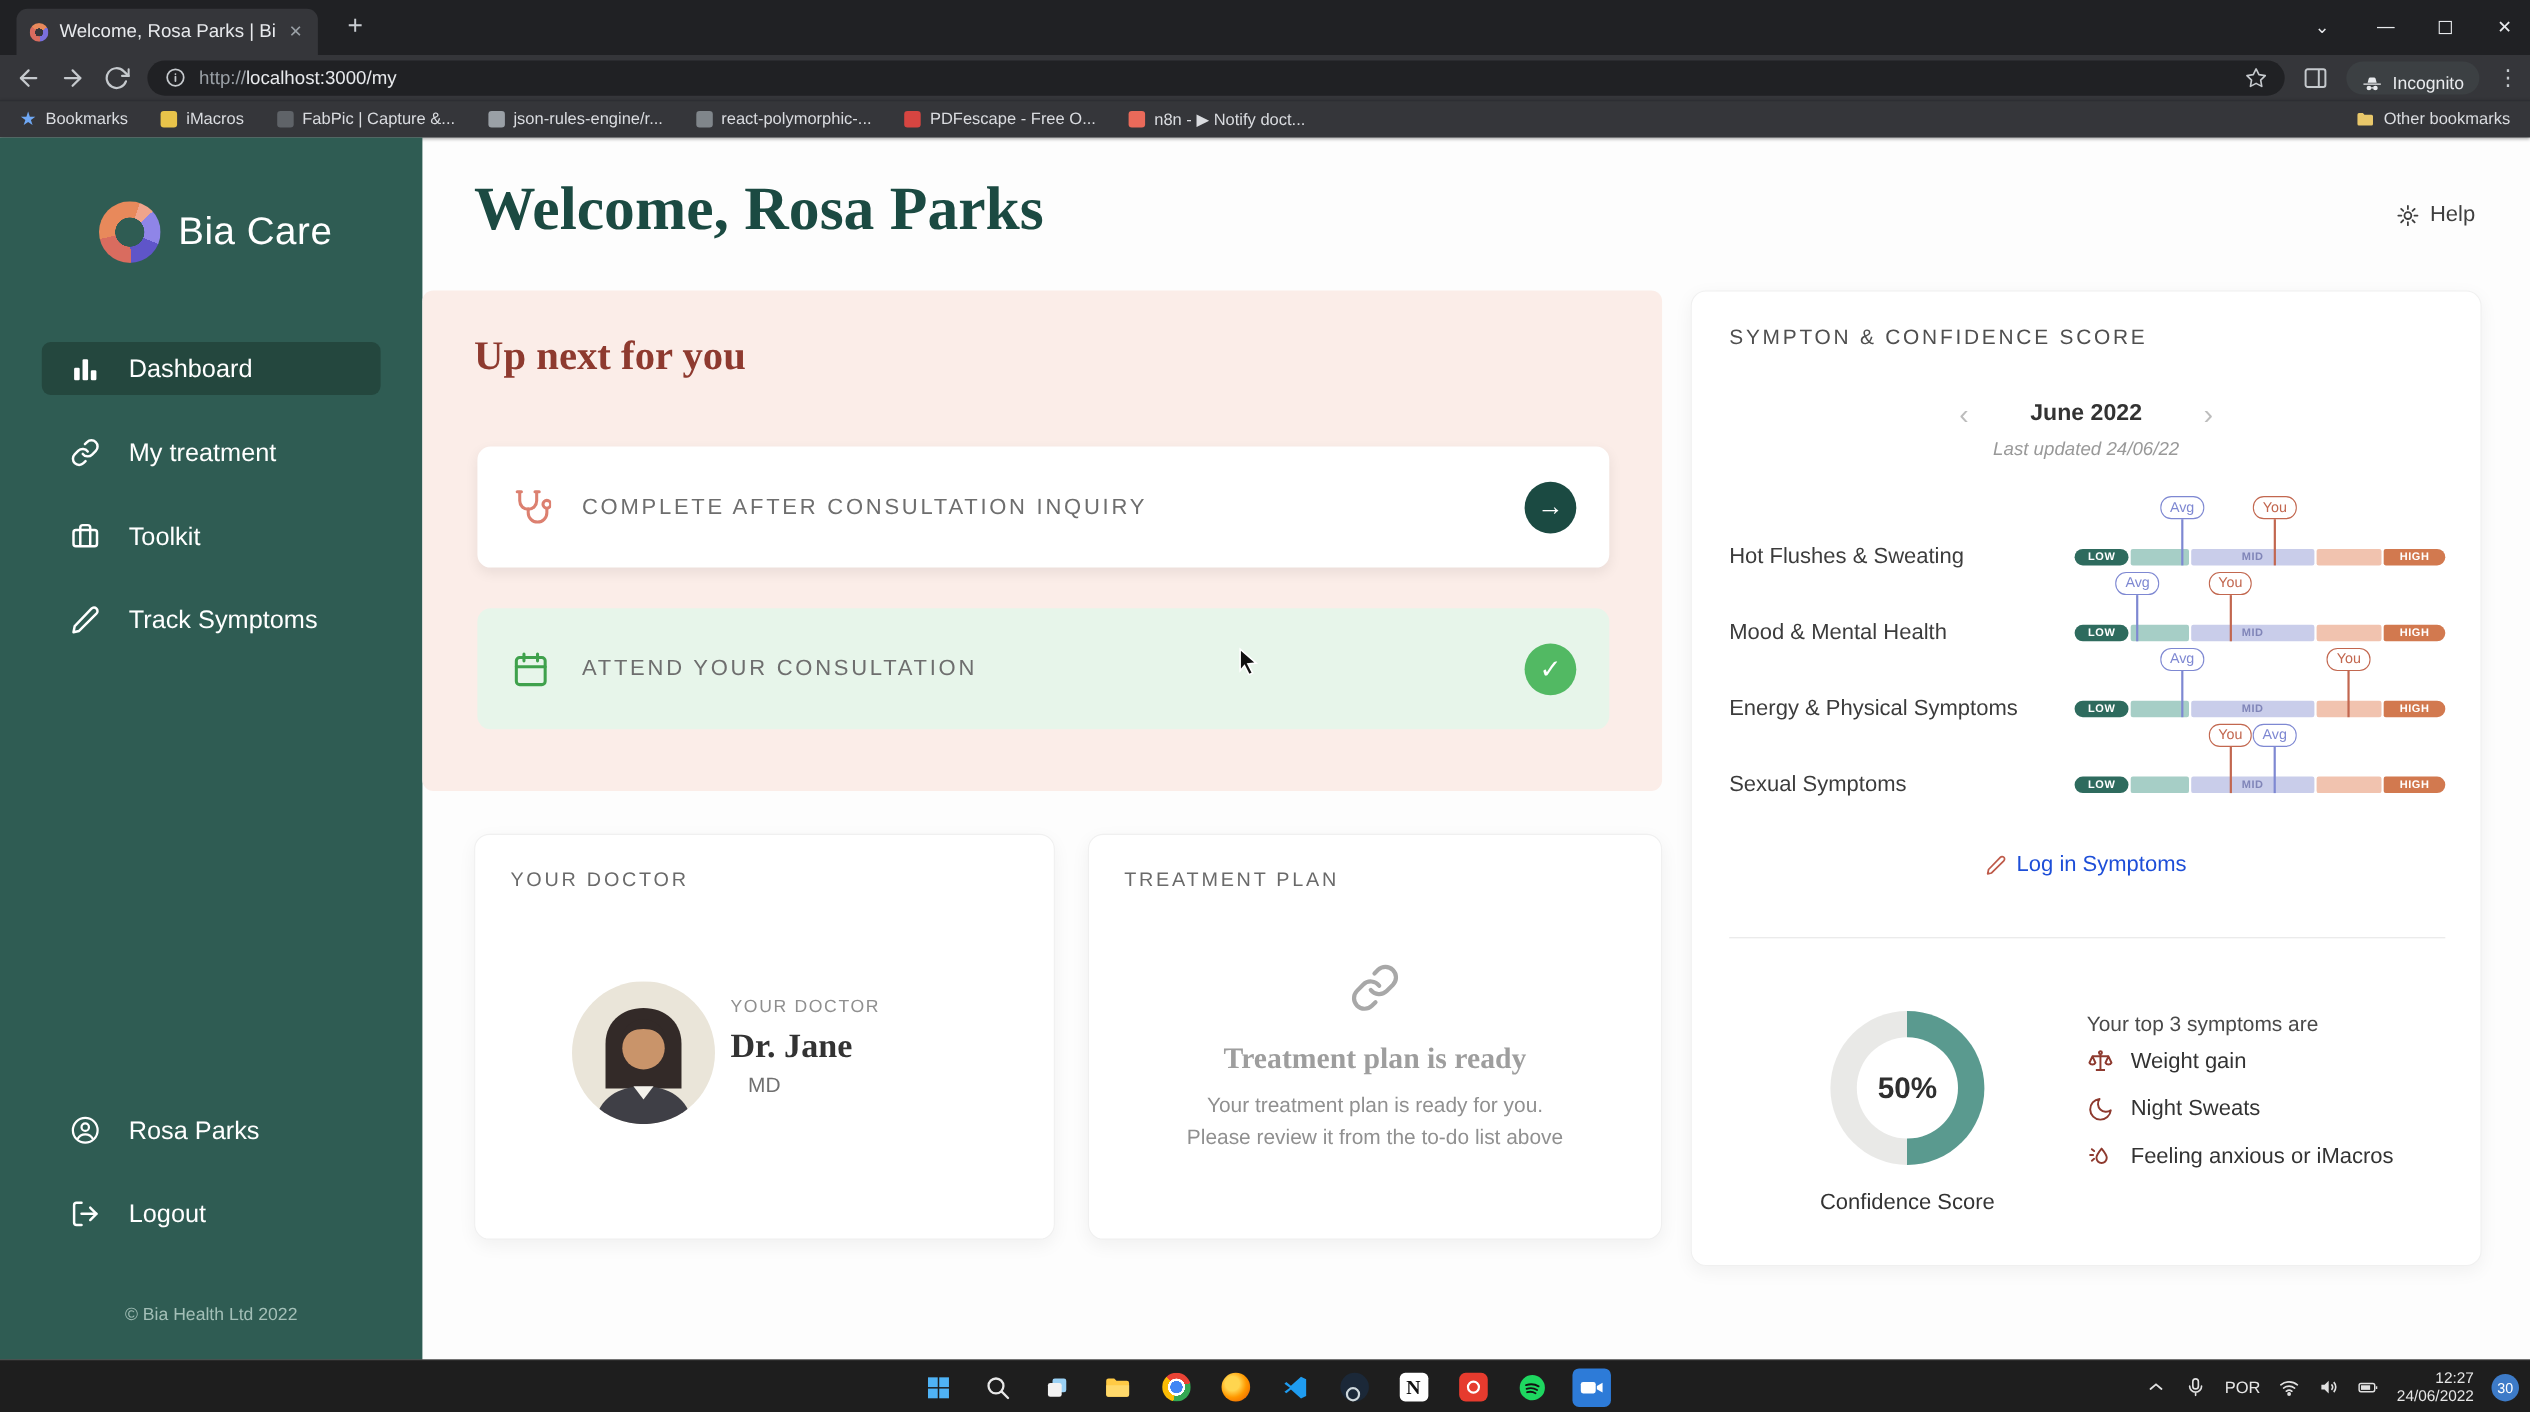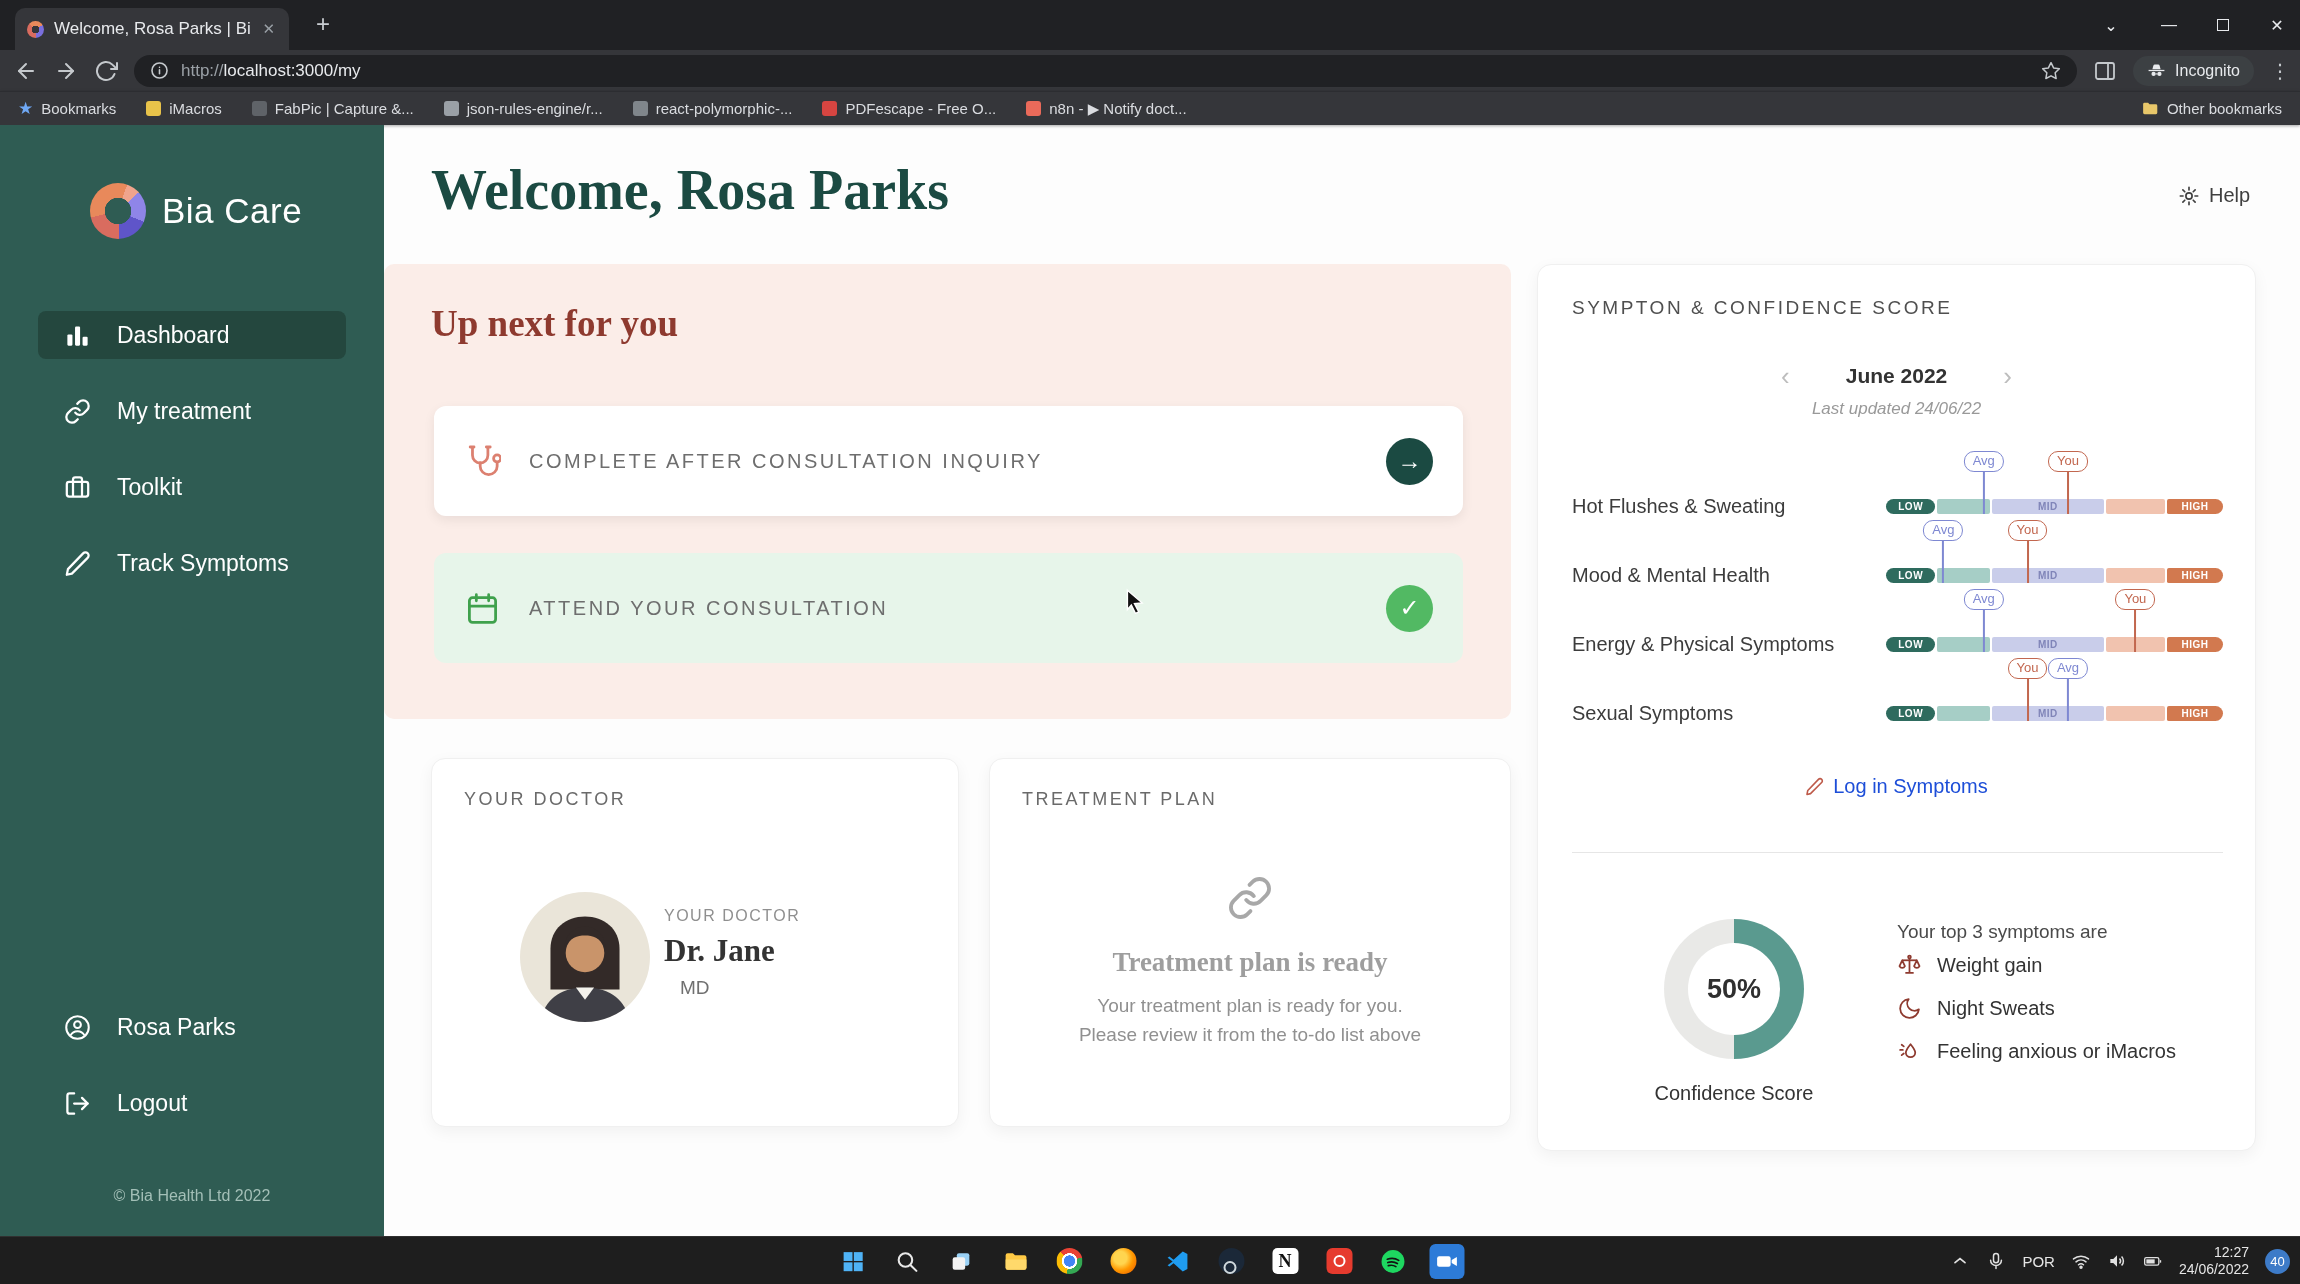--- a/index.html
+++ b/index.html
@@ -18,21 +18,21 @@
   .tab-title { font-size:17px; white-space:nowrap; overflow:hidden; text-overflow:clip; flex:1; }
   .tab-close { font-size:15px; color:#9AA0A6; padding:0 2px; cursor:default; }
   .newtab { position:absolute; left:308px; top:10px; width:30px; height:30px; color:#C9CDD2; font-size:24px; text-align:center; line-height:28px; }
   .win-ctl { position:absolute; top:0; height:50px; width:46px; color:#E8EAED; display:flex; align-items:center; justify-content:center; font-size:16px; }
   .win-ctl .sq { width:12px; height:12px; border:1.4px solid #E8EAED; }
   #toolbar { position:absolute; left:0; top:50px; width:2300px; height:41px; background:#35363A; display:flex; align-items:center; padding:0 14px; gap:16px; }
   .nav-ic { width:24px; height:24px; color:#C5C9CD; flex:0 0 auto; }
   .omnibox { flex:1; height:32px; background:#202124; border-radius:16px; display:flex; align-items:center; gap:12px; padding:0 16px; color:#E8EAED; font-size:17px; }
   .omnibox .scheme { color:#9AA0A6; }
   .omnibox .spacer { flex:1; }
-  .chip { display:flex; align-items:center; gap:9px; background:#3C4043; border-radius:15px; height:30px; padding:0 14px; color:#E8EAED; font-size:16px; }
+  .chip { display:flex; align-items:flex-end; gap:9px; background:#3C4043; border-radius:15px; height:30px; padding:0 14px; color:#E8EAED; font-size:16px; }
   .dots { color:#C5C9CD; font-size:20px; letter-spacing:0; width:16px; text-align:center; }
   #bookmarksbar { position:absolute; left:0; top:91px; width:2300px; height:34px; background:#35363A; border-top:1px solid #2C2D31; display:flex; align-items:center; gap:30px; padding:0 18px; color:#DADCE0; font-size:15px; box-shadow:0 1px 3px rgba(0,0,0,.35); }
   .bm { display:flex; align-items:center; gap:8px; white-space:nowrap; }
   .bm-ic { width:15px; height:15px; border-radius:3px; background:#888; flex:0 0 15px; }
   .bm-star { background:transparent !important; font-size:17px; line-height:15px; width:17px; }
   .bm-right { margin-left:auto; display:flex; align-items:center; gap:9px; }
 
   
   #sidebar { position:absolute; left:0; top:125px; width:384px; height:1111px; background:#2F5C53; }
   .logo-row { position:absolute; left:90px; top:58px; display:flex; align-items:center; gap:16px; }
@@ -568,17 +568,17 @@
         </svg>
       <svg class="tray-ic" viewBox="0 0 24 24" fill="none" stroke="currentColor" stroke-width="1.6">
           <rect x="2" y="8" width="17" height="9" rx="2"></rect>
           <rect x="4" y="10" width="10" height="5" fill="currentColor" stroke="none"></rect>
           <path d="M21 11v3"></path>
         </svg>
       <div class="clock">
         <div>12:27</div>
         <div>24/06/2022</div>
       </div>
-      <div class="tray-badge">40</div>
+      <div class="tray-badge">30</div>
     </div>
   </div>
 
 </div>
 
 </body></html>

